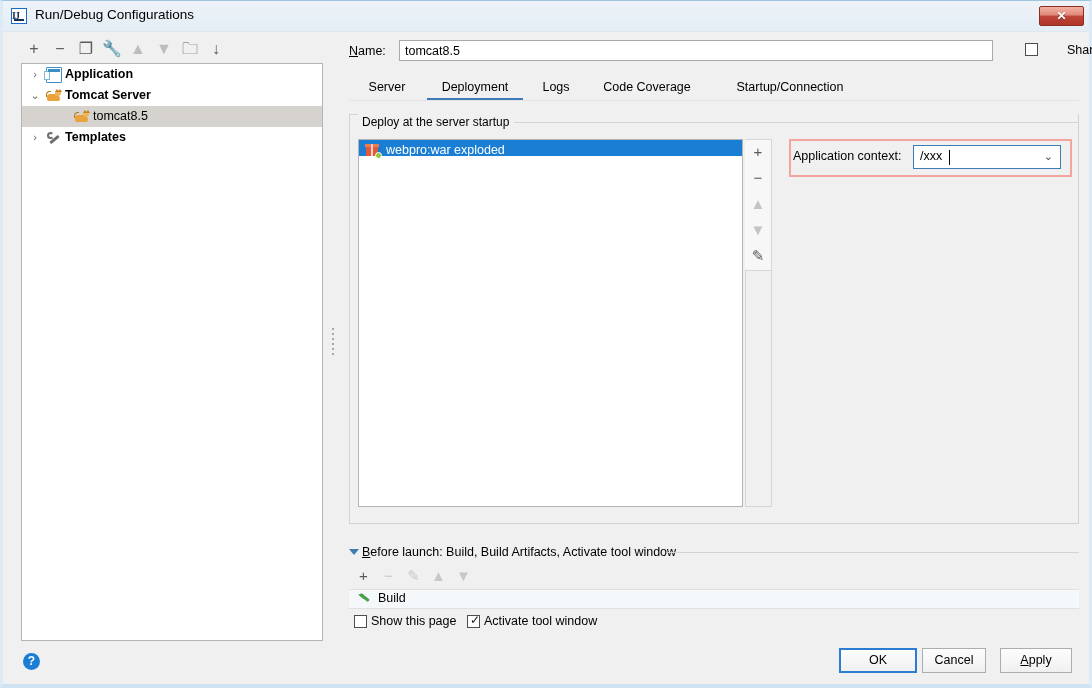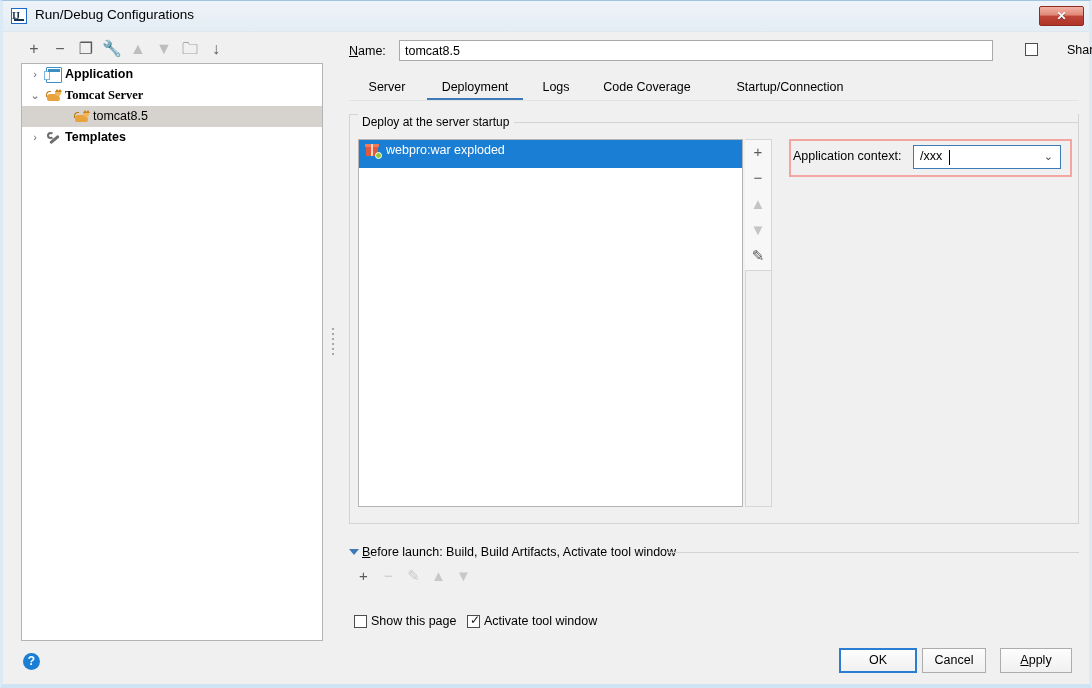--- a/index.html
+++ b/index.html
@@ -369,21 +369,21 @@
     width: 385px;
     height: 368px;
     background: #ffffff;
     border: 1px solid #b4b4b4;
     box-sizing: border-box;
   }
   #deploy-row {
     position: absolute;
     left: 0; top: 0;
     right: 0;
-    height: 28px;
+    height: 16px;
     background: #1a7fd4;
     color: #ffffff;
     line-height: 20px;
     cursor: pointer;
   }
   #deploy-row .art-icon {
     position: absolute;
     left: 6px; top: 2px;
     width: 16px; height: 16px;
   }
@@ -703,21 +703,21 @@
       </div>
       <div class="tree-row">
         <div class="tw-arrow" style="left: 6px;">⌄</div>
         <div class="tw-icon ic-tomcat" style="left: 24px;">
           <i class="tail"></i>
           <i class="body"></i>
           <i class="head"></i>
           <i class="ear1"></i>
           <i class="ear2"></i>
         </div>
-        <div class="tw-label bold" style="left: 43px; font-family: Liberation Serif, serif;">Tomcat Server</div>
+        <div class="tw-label bold" style="left: 43px;">Tomcat Server</div>
       </div>
       <div class="tree-row selected">
         <div class="tw-icon ic-tomcat" style="left: 52px;">
           <i class="tail"></i>
           <i class="body"></i>
           <i class="head"></i>
           <i class="ear1"></i>
           <i class="ear2"></i>
         </div>
         <div class="tw-label" style="left: 71px;">tomcat8.5</div>
@@ -799,20 +799,27 @@
     <div id="ctx-value">/xxx</div>
     <div id="ctx-caret"></div>
     <div id="ctx-arrow">⌄</div>
   </div>
 
   <div id="bl-triangle"></div>
   <div id="bl-title"><u>B</u><span>efore launch: Build, Build Artifacts, Activate tool window</span></div>
   <div id="bl-line"></div>
   <div id="bl-toolbar"><div class="blb"><div class="g">+</div></div><div class="blb"><div class="g dim">−</div></div><div class="blb"><div class="g dim">✎</div></div><div class="blb"><div class="g dim">▲</div></div><div class="blb"><div class="g dim">▼</div></div></div>
 
+  <div id="bl-list">
+    <div id="build-icon" class="ic-hammer">
+      <i class="h1"></i>
+        <i class="h2"></i>
+    </div>
+    <div id="build-label">Build</div>
+  </div>
 
   <div id="cb1"></div>
   <div id="cb1-label">Show this page</div>
   <div id="cb2">
       <span class="tick">✓</span>
     </div>
   <div id="cb2-label">Activate tool window</div>
 
   <div id="help-btn">
     <span>?</span>

